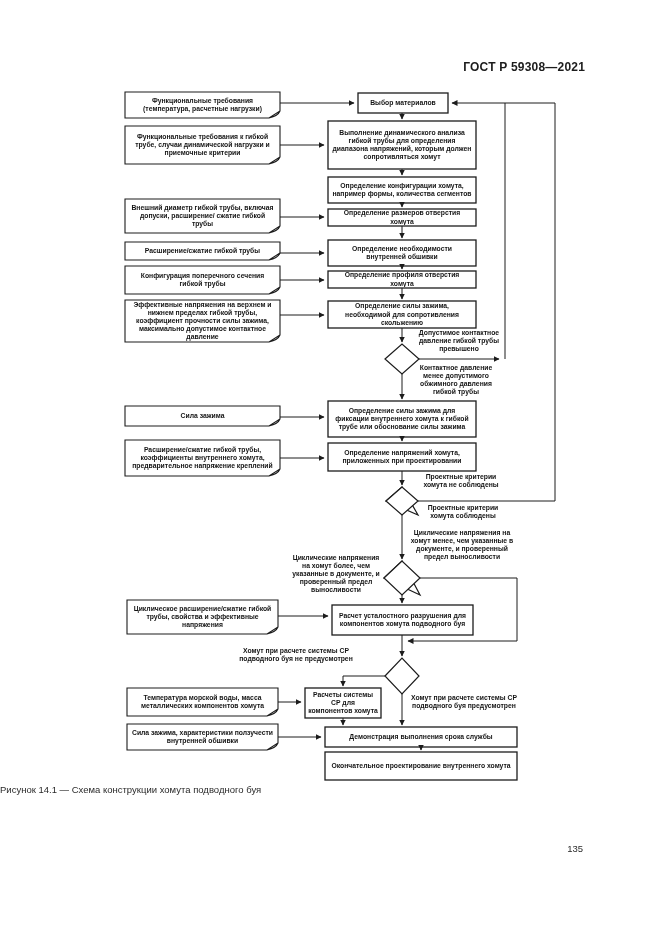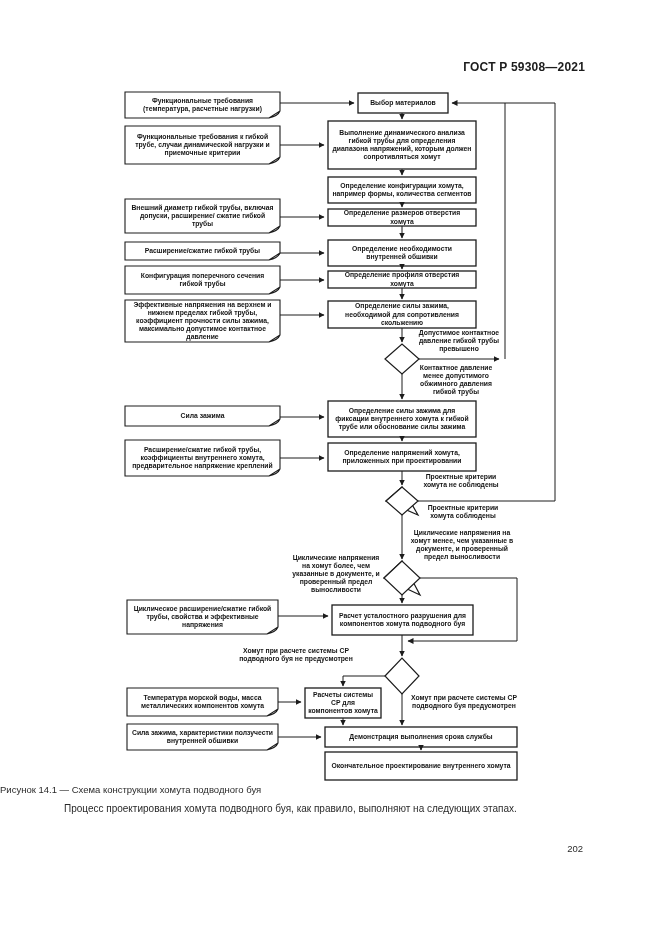--- a/index.html
+++ b/index.html
@@ -167,16 +167,15 @@
   <div class="lbl" style="left:412px;top:363px;width:88px;height:38px">Контактное давление менее допустимого обжимного давления гибкой трубы</div>
   <div class="lbl" style="left:414px;top:472px;width:94px;height:20px">Проектные критерии хомута не соблюдены</div>
   <div class="lbl" style="left:416px;top:503px;width:94px;height:20px">Проектные критерии хомута соблюдены</div>
   <div class="lbl" style="left:286px;top:553px;width:100px;height:40px">Циклические напряжения на хомут более, чем указанные в документе, и проверенный предел выносливости</div>
   <div class="lbl" style="left:406px;top:528px;width:112px;height:40px">Циклические напряжения на хомут менее, чем указанные в документе, и проверенный предел выносливости</div>
   <div class="lbl" style="left:236px;top:646px;width:120px;height:20px">Хомут при расчете системы СР подводного буя не предусмотрен</div>
   <div class="lbl" style="left:404px;top:693px;width:120px;height:20px">Хомут при расчете системы СР подводного буя предусмотрен</div>
 
   <div class="caption">Рисунок 14.1 — Схема конструкции хомута подводного буя</div>
 
-  <div class="body-text indent" style="top:803px">Процесс проектирования хомута подводного буя, как правило, выполняют на следующих этапах.</div>
 
-  <div class="pagenum">202</div>
+  <div class="pagenum">135</div>
 </div>
 
 </body></html>

